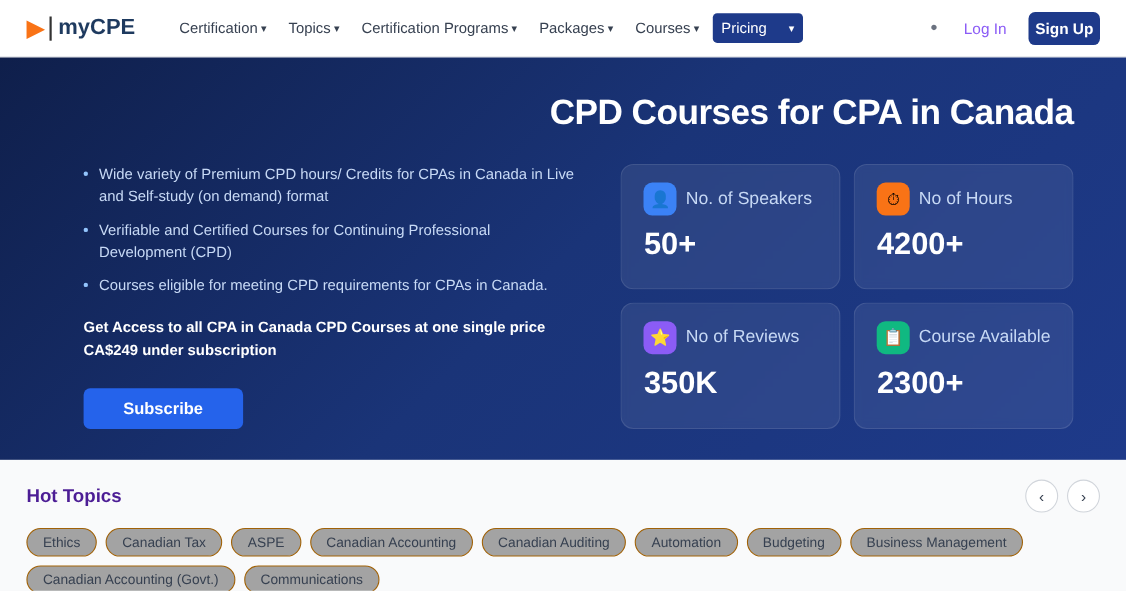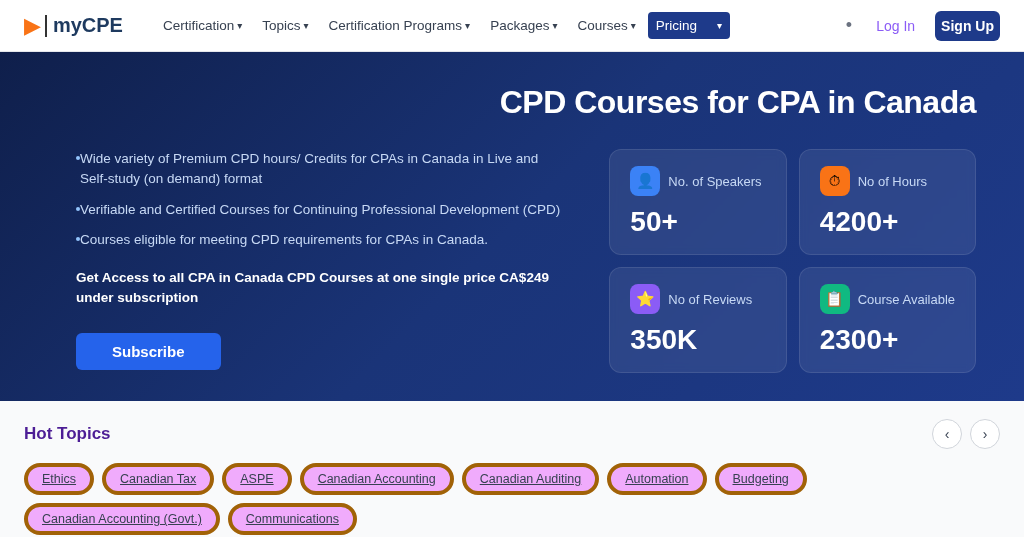--- a/index.html
+++ b/index.html
@@ -117,20 +117,21 @@
     }
     .hero-left {
       flex: 1;
       display: flex;
       flex-direction: column;
       gap: 10px;
     }
     .hero-point {
       display: flex;
       align-items: flex-start;
+      gap: 10px;
       color: #c7d9f5;
       font-size: 13.5px;
       line-height: 1.5;
     }
     .hero-point-dot {
       width: 4px;
       height: 4px;
       border-radius: 50%;
       background: #93c5fd;
       margin-top: 7px;
@@ -184,21 +185,21 @@
       align-items: center;
       justify-content: center;
       font-size: 15px;
     }
     .stat-icon.blue { background: #3b82f6; }
     .stat-icon.orange { background: #f97316; }
     .stat-icon.purple { background: #8b5cf6; }
     .stat-icon.green { background: #10b981; }
     .stat-label {
       color: #c7d9f5;
-      font-size: 13px;
+      font-size: 16px;
       font-weight: 500;
     }
     .stat-value {
       color: #fff;
       font-size: 28px;
       font-weight: 800;
     }
 
     
     .hot-topics {
@@ -232,29 +233,28 @@
       justify-content: center;
       font-size: 14px;
       color: #374151;
     }
     .topic-tags {
       display: flex;
       flex-wrap: wrap;
       gap: 8px;
     }
     .tag {
-      background: #f0abfc;
-      border: 4px solid #a16207;
+      background: #a3a3a3;
+      border: 1px solid #a16207;
       border-radius: 20px;
       padding: 5px 14px;
       font-size: 12.5px;
       color: #374151;
       cursor: pointer;
       white-space: nowrap;
-      text-decoration: underline;
     }
   </style>
 </head>
 <body>
 
 <nav class="navbar">
   <div class="logo-area">
     <span class="logo-icon">▶</span>
     <div class="logo-divider"></div>
     <span class="logo-text">myCPE</span>
@@ -357,20 +357,21 @@
     </div>
   </div>
   <div class="topic-tags" id="topic-tags-row1">
       <span class="tag">Ethics</span>
       <span class="tag">Canadian Tax</span>
       <span class="tag">ASPE</span>
       <span class="tag">Canadian Accounting</span>
       <span class="tag">Canadian Auditing</span>
       <span class="tag">Automation</span>
       <span class="tag">Budgeting</span>
+      <span class="tag">Business Management</span>
       <span class="tag">Canadian Accounting (Govt.)</span>
       <span class="tag">Communications</span>
     </div>
   <div class="topic-tags" id="topic-tags-row2" style="margin-top: 8px;">
       <span class="tag">Data Analytics</span>
       <span class="tag">Excel</span>
       <span class="tag">Financial management</span>
       <span class="tag">Financial Reporting</span>
       <span class="tag">Fraud</span>
     </div>

